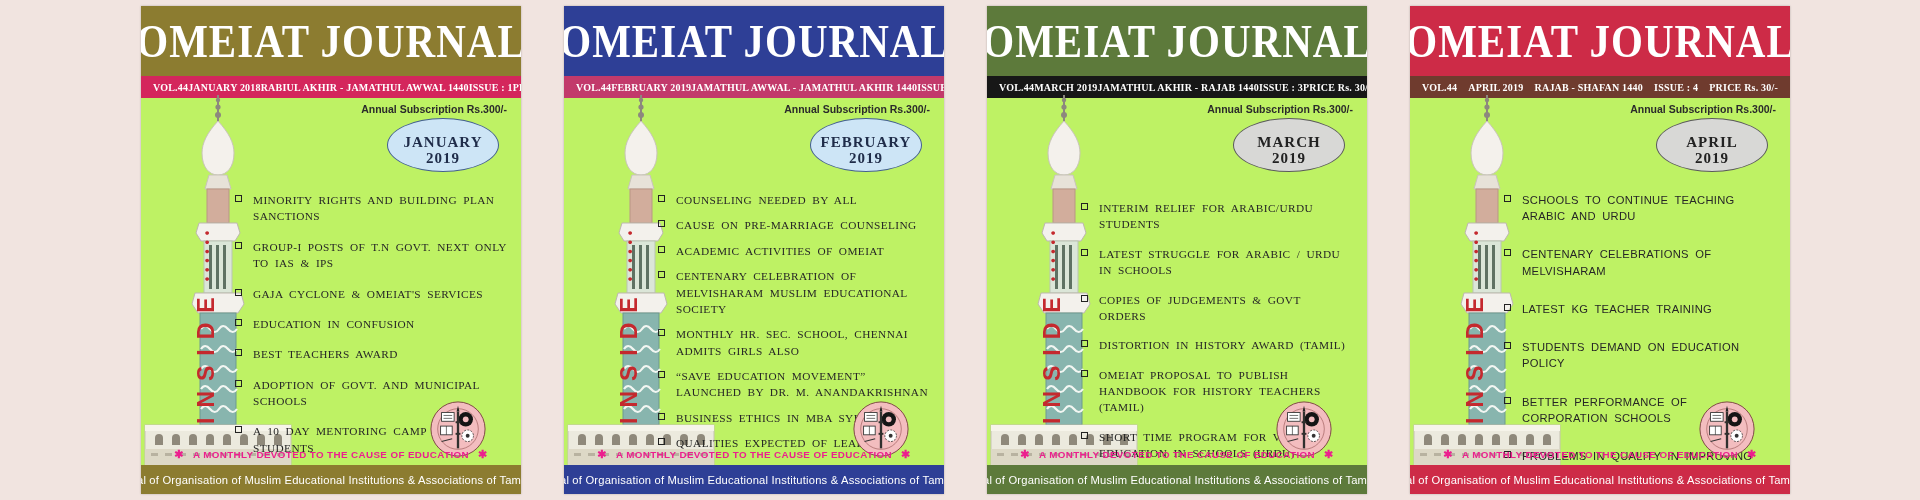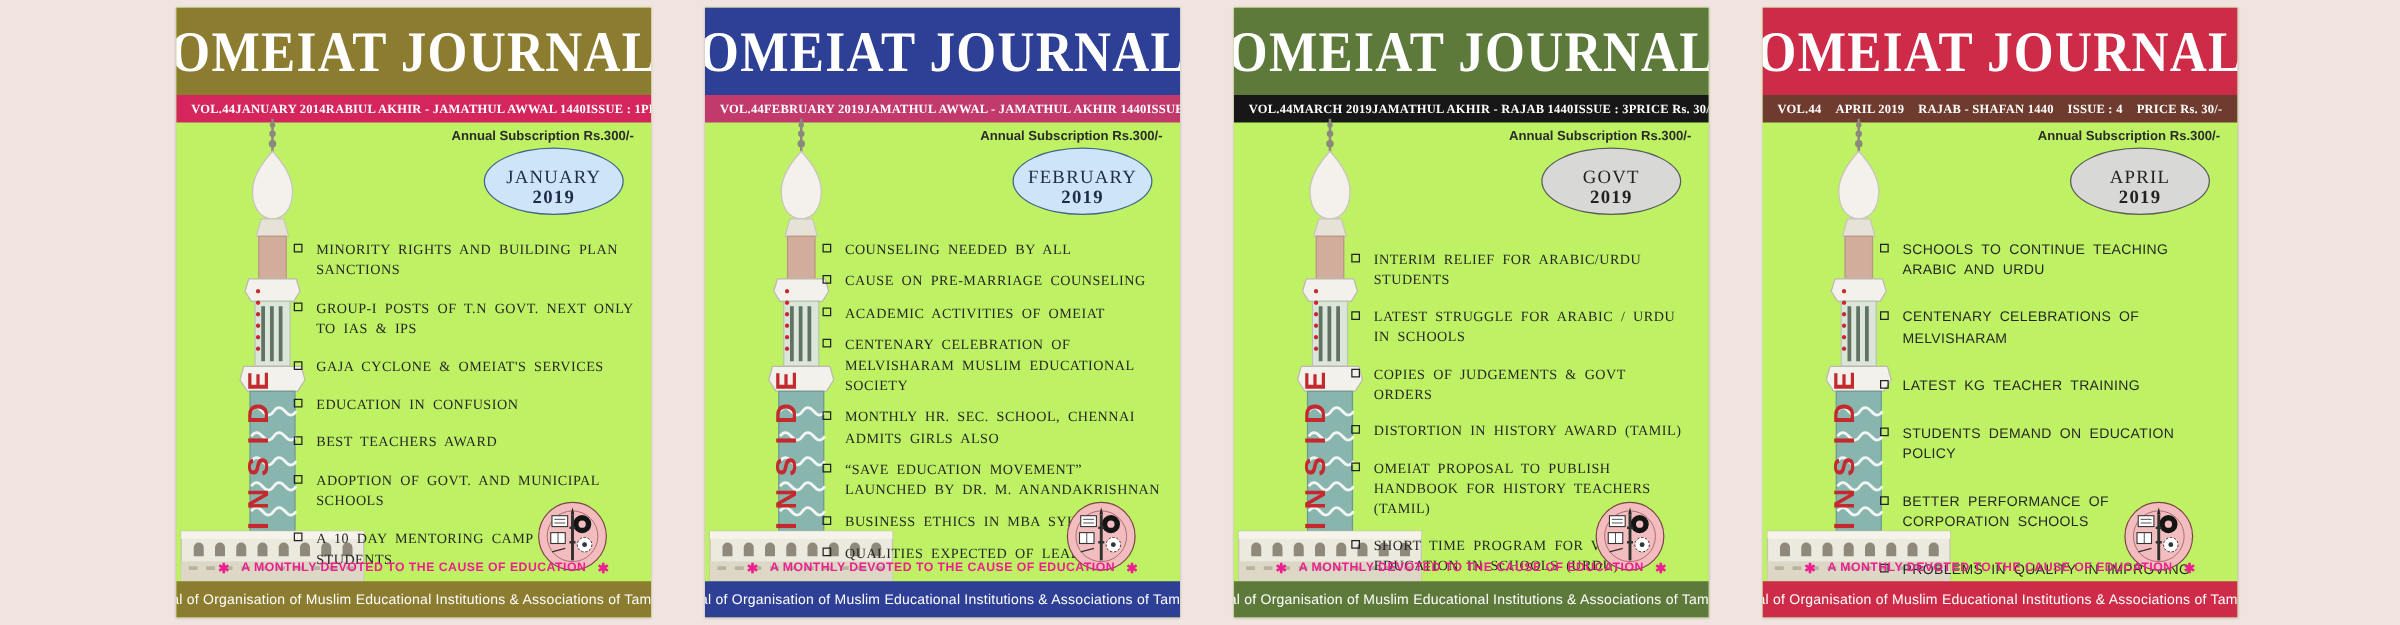--- a/index.html
+++ b/index.html
@@ -17,21 +17,21 @@
   .infobar { height:22px; background:var(--bar); color:#fff; display:flex; align-items:center;
              justify-content:space-between; padding:0 12px; font-family:"Liberation Serif", serif;
              font-weight:700; font-size:10px; letter-spacing:.2px; white-space:nowrap; }
 
   .subscription { position:absolute; right:14px; top:97px; font-size:10.5px; font-weight:700; color:#2b2b2b; }
 
   .badge { position:absolute; right:22px; top:112px; width:112px; height:54px; border-radius:50%;
            background:var(--badge-bg); border:1.6px solid var(--badge-border);
            display:flex; flex-direction:column; align-items:center; justify-content:center;
            font-family:"Liberation Serif", serif; color:var(--badge-text); }
-  .badge .bmonth { font-size:15px; font-weight:400; letter-spacing:1px; line-height:1.1;margin-top:10px; }
+  .badge .bmonth { font-size:15px; font-weight:700; letter-spacing:1px; line-height:1.1;margin-top:10px; }
   .badge .byear  { font-size:15px; font-weight:600; letter-spacing:1px; line-height:1.1; }
 
   .minaret { position:absolute; left:2px; bottom:29px; width:150px; height:372px; }
 
   .inside { position:absolute; left:52px; top:182px; height:236px; writing-mode:vertical-rl;
             transform:rotate(180deg); display:flex; align-items:center; gap:6px;
             color:#c4292e; font-weight:700; }
   .inside .word { font-size:23px; letter-spacing:10px; }
   .inside .dots { font-size:12px; letter-spacing:5px; font-weight:700; }
 
@@ -56,21 +56,21 @@
 </style>
 </head>
 <body style="background: rgb(241, 228, 224);">
 
 <article class="cover p1" style="--header: #8c7c30; --bar: #d4265c; --footer: #8c7c30; --badge-bg: #cde5f6; --badge-border: #44608e; --badge-text: #1f2c49;">
   <header class="masthead">
     <span class="title">OMEIAT JOURNAL</span>
   </header>
   <div class="infobar">
     <span>VOL.44</span>
-    <span>JANUARY 2014</span>
+    <span>JANUARY 2018</span>
     <span>RABIUL AKHIR - JAMATHUL AWWAL 1440</span>
     <span>ISSUE : 1</span>
     <span>PRICE Rs. 30/-</span>
   </div>
   <div class="subscription">Annual Subscription Rs.300/-</div>
   <div class="badge">
     <span class="bmonth">JANUARY</span>
     <span class="byear">2019</span>
   </div>
   <svg class="minaret" viewBox="0 0 150 372">
@@ -308,21 +308,21 @@
   </header>
   <div class="infobar">
     <span>VOL.44</span>
     <span>MARCH 2019</span>
     <span>JAMATHUL AKHIR - RAJAB 1440</span>
     <span>ISSUE : 3</span>
     <span>PRICE Rs. 30/-</span>
   </div>
   <div class="subscription">Annual Subscription Rs.300/-</div>
   <div class="badge">
-    <span class="bmonth">GOVT</span>
+    <span class="bmonth">MARCH</span>
     <span class="byear">2019</span>
   </div>
   <svg class="minaret" viewBox="0 0 150 372">
     <line x1="75" y1="2" x2="75" y2="34" stroke="#8d887e" stroke-width="2"></line>
     <circle cx="75" cy="7" r="2.2" fill="#8d887e"></circle>
       <circle cx="75" cy="14" r="2.6" fill="#8d887e"></circle>
       <circle cx="75" cy="22" r="3" fill="#8d887e"></circle>
     <path d="M75 28 C64 40 59 50 59 60 C59 74 66 82 75 82 C84 82 91 74 91 60 C91 50 86 40 75 28 Z" fill="#f4f1ec" stroke="#c9c4ba"></path>
     <path d="M66 82 L84 82 L88 96 L62 96 Z" fill="#e7e2d8" stroke="#c9c4ba"></path>
     <rect x="64" y="96" width="22" height="34" fill="#d2ad9c" stroke="#b99684"></rect>

